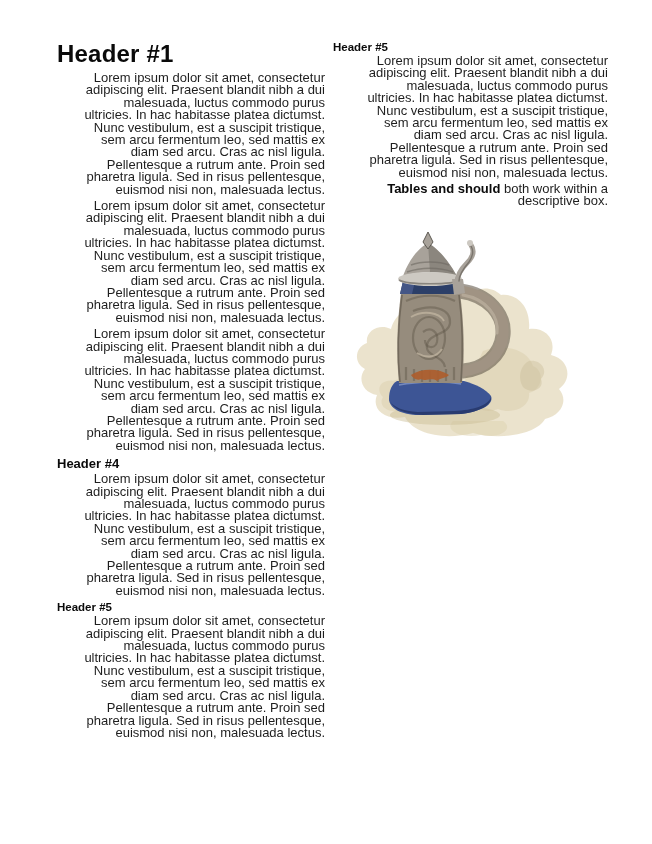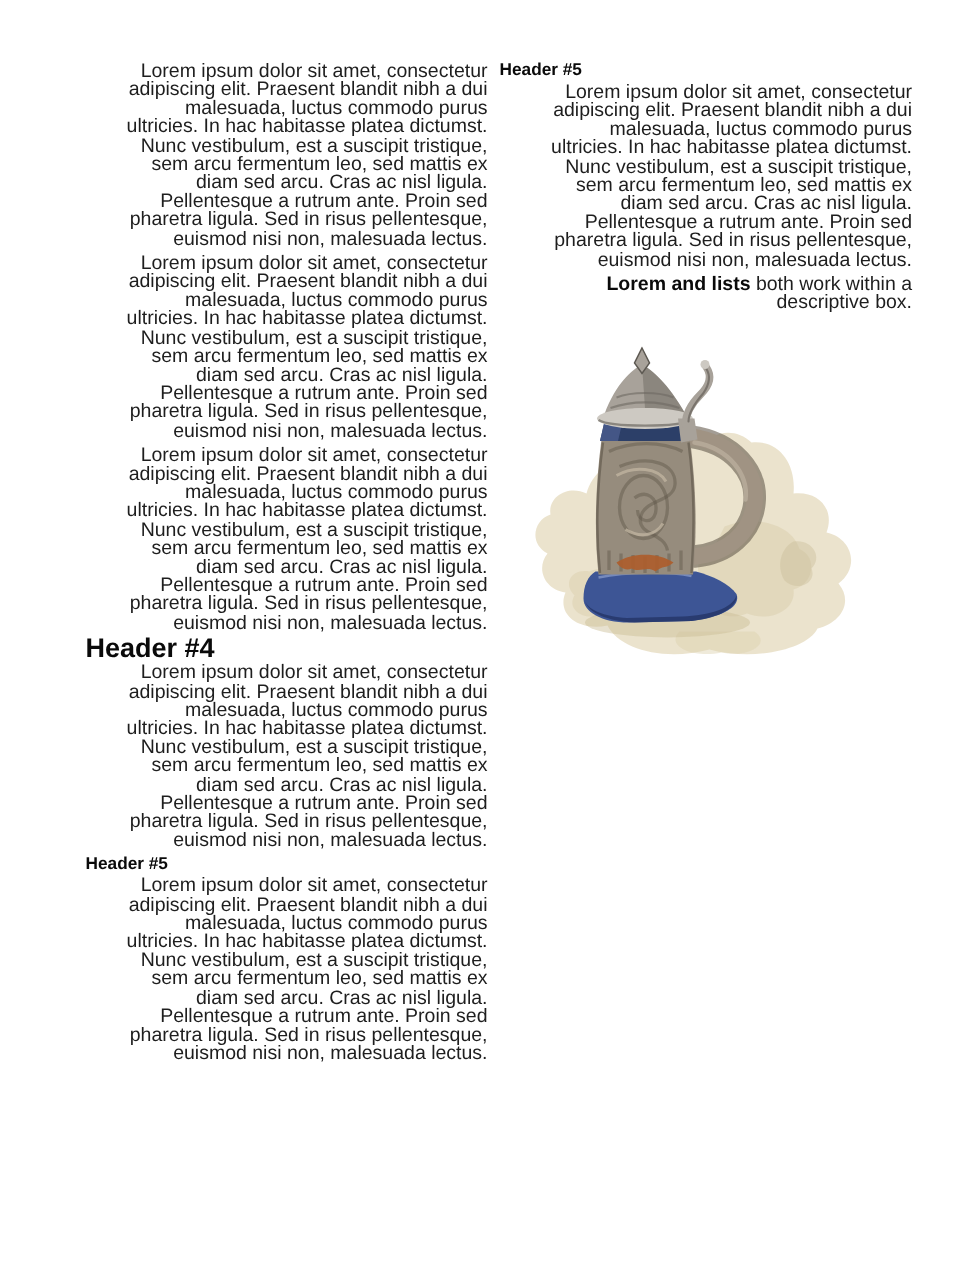--- a/index.html
+++ b/index.html
@@ -16,21 +16,21 @@
     display:flex;
     gap:8px;
   }
   .col{flex:none;}
   .col-left{width:268px;}
   .col-right{width:275px;}
   h1,h2,h3,h4,h5,h6{color:#0a0a0a;font-weight:700;}
   h1{font-size:24px;line-height:26px;margin:0 0 5px 0;letter-spacing:.2px;}
   h2{font-size:20px;line-height:22px;margin:0 0 4px 0;letter-spacing:.2px;}
   h3{font-size:15px;line-height:17px;margin:0 0 3px 0;}
-  h4{font-size:18px;line-height:15px;margin:0 0 2px 0;}
+  h4{font-size:13px;line-height:15px;margin:0 0 2px 0;}
   h5{font-size:11.5px;line-height:13px;margin:0 0 1px 0;}
   h6{font-size:11.5px;line-height:13px;margin:0 0 1px 0;}
   p{font-size:13px;line-height:12.4px;margin:0;text-align:right;}
   p.lorem{white-space:pre-line;margin:0 0 4px 0;}
   p.note-text{white-space:pre-line;margin:0;}
   p.note-text b{font-weight:700;color:#0a0a0a;}
   .stein-figure{margin-top:23px;line-height:0;}
   
   .tex-dark{stroke:#5f5749;opacity:.45;stroke-width:2.2;fill:none;}
   .tex-light{stroke:#c1b6a2;opacity:.75;stroke-width:2;fill:none;}
@@ -38,20 +38,21 @@
   .collar-shine{stroke:#8595bd;opacity:.9;stroke-width:1.2;fill:none;}
   .base-shine{stroke:#7b8fc0;opacity:.9;stroke-width:1.6;fill:none;}
   .edge-dark{stroke:#4f483c;opacity:.5;stroke-width:1.6;fill:none;}
 </style>
 </head>
 <body>
 
 <div class="page">
 
   <div class="col col-left">
+    <h1>Header #1</h1>
     <p class="lorem">Lorem ipsum dolor sit amet, consectetur
 adipiscing elit. Praesent blandit nibh a dui
 malesuada, luctus commodo purus
 ultricies. In hac habitasse platea dictumst.
 Nunc vestibulum, est a suscipit tristique,
 sem arcu fermentum leo, sed mattis ex
 diam sed arcu. Cras ac nisl ligula.
 Pellentesque a rutrum ante. Proin sed
 pharetra ligula. Sed in risus pellentesque,
 euismod nisi non, malesuada lectus.</p>
@@ -107,21 +108,21 @@
 ultricies. In hac habitasse platea dictumst.
 Nunc vestibulum, est a suscipit tristique,
 sem arcu fermentum leo, sed mattis ex
 diam sed arcu. Cras ac nisl ligula.
 Pellentesque a rutrum ante. Proin sed
 pharetra ligula. Sed in risus pellentesque,
 euismod nisi non, malesuada lectus.</p>
 
 
 
-    <p class="note-text"><b>Lorem and lists</b><span> both work within a
+    <p class="note-text"><b>Tables and should</b><span> both work within a
 descriptive box.</span></p>
 
     <div class="stein-figure">
       <svg width="275" height="225" viewBox="0 0 275 225" xmlns="http://www.w3.org/2000/svg">
 
         <g>
           <path opacity="0.95" d="M58,98 C46,92 32,100 34,112 C22,116 20,132 32,138 C24,148 30,162 44,164 C38,178 52,190 72,186 C80,202 110,210 140,202 C170,210 205,202 212,188 C228,184 236,170 226,158 C240,148 236,128 218,124 C224,108 212,96 196,98 C198,78 186,62 168,64 C158,54 142,56 136,66 C120,60 102,64 96,76 C80,70 62,82 58,98 Z" fill="#eae2ca"></path>
           <path opacity="0.55" d="M150,120 C170,112 195,118 200,135 C212,140 210,158 196,162 C198,176 180,184 165,178 C150,184 135,175 138,162 C128,152 132,136 144,132 Z" fill="#dbd0ae"></path>
           <path opacity="0.5" d="M60,150 C48,148 42,158 50,166 C44,176 58,184 70,178 C82,182 92,172 86,162 C90,152 72,144 60,150 Z" fill="#dbd0ae"></path>
           <path opacity="0.45" d="M120,190 C110,200 130,208 148,204 C166,208 182,198 170,190 Z" fill="#dbd0ae"></path>

